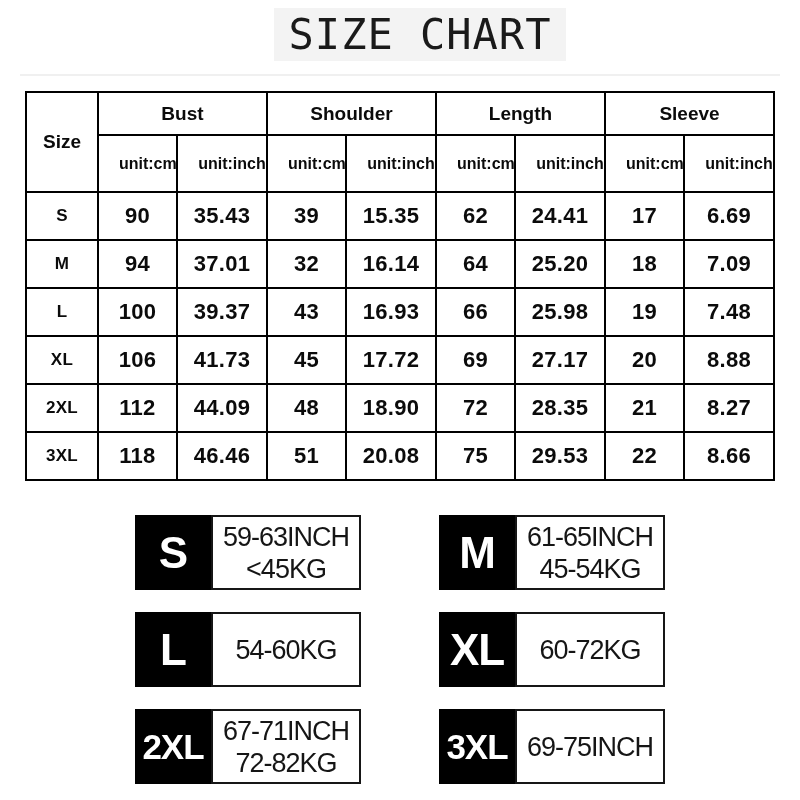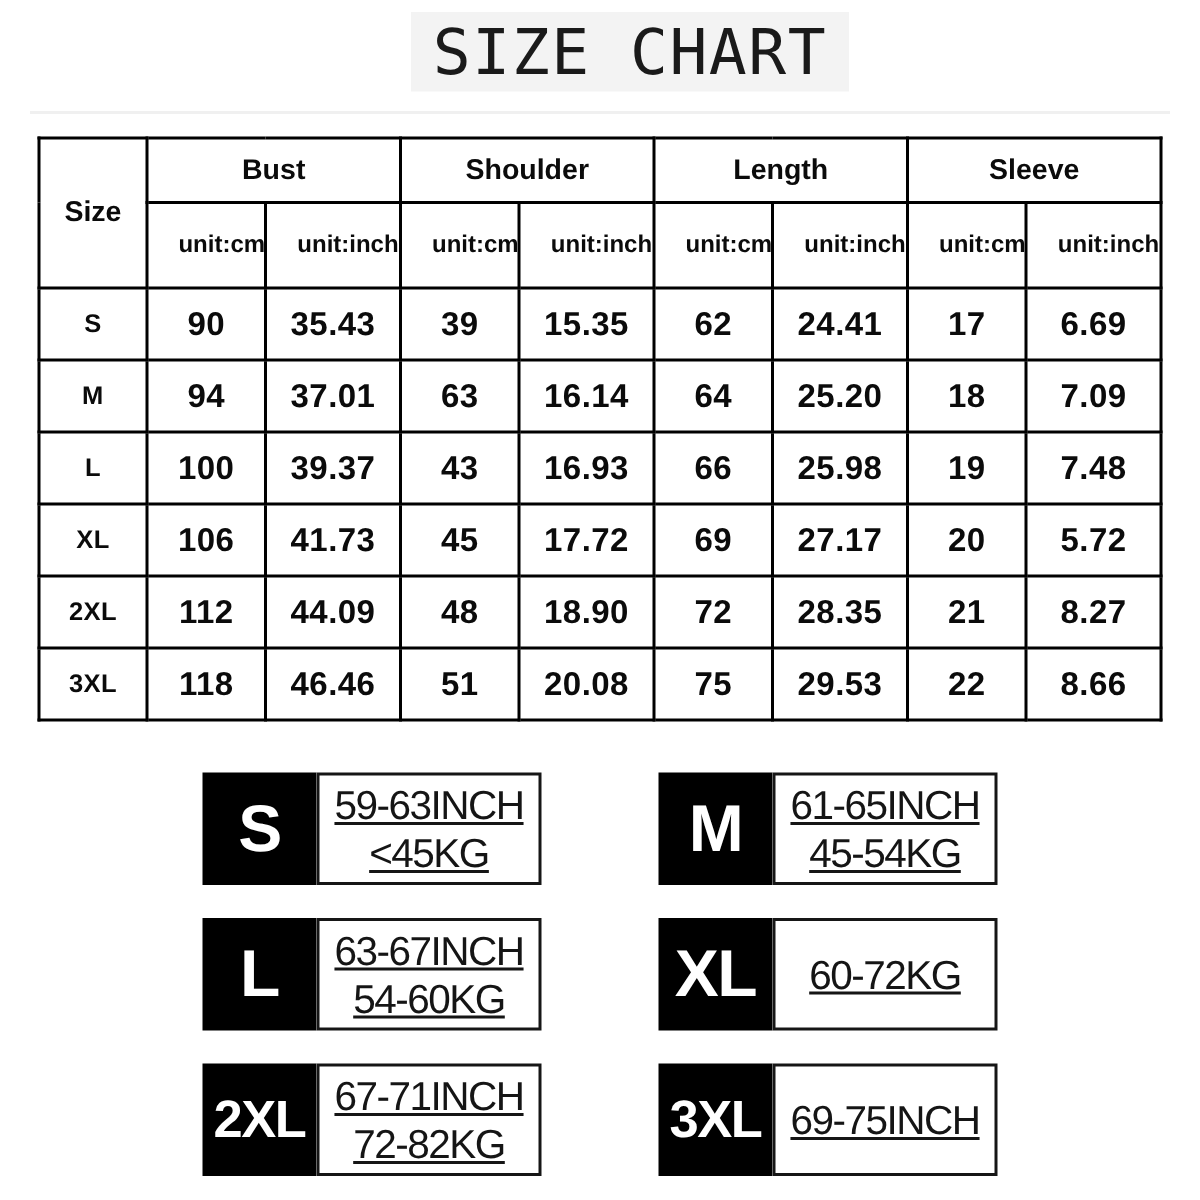--- a/index.html
+++ b/index.html
@@ -51,21 +51,21 @@
     width: 76px; background: #000; color: #fff;
     display: flex; align-items: center; justify-content: center;
     font-weight: bold; font-size: 44px; line-height: 1;
     letter-spacing: -1px;
   }
   .badge-letter.small { font-size: 35px; }
   .badge-info {
     flex: 1; background: #fff; border: 2px solid #161616;
     display: flex; flex-direction: column; align-items: center; justify-content: center;
     font-size: 27px; line-height: 32px; letter-spacing: -1px;
-    color: #151515; white-space: nowrap; text-decoration: underline;
+    color: #151515; white-space: nowrap;
   }
 </style>
 </head>
 <body>
 
 <div class="title-wrap">
   <div class="title-box">
     <span class="title-text">SIZE CHART</span>
   </div>
 </div>
@@ -112,21 +112,21 @@
         <td>15.35</td>
         <td>62</td>
         <td>24.41</td>
         <td>17</td>
         <td>6.69</td>
       </tr>
       <tr>
         <td class="size-cell">M</td>
         <td>94</td>
         <td>37.01</td>
-        <td>63</td>
+        <td>32</td>
         <td>16.14</td>
         <td>64</td>
         <td>25.20</td>
         <td>18</td>
         <td>7.09</td>
       </tr>
       <tr>
         <td class="size-cell">L</td>
         <td>100</td>
         <td>39.37</td>
@@ -139,21 +139,21 @@
       </tr>
       <tr>
         <td class="size-cell">XL</td>
         <td>106</td>
         <td>41.73</td>
         <td>45</td>
         <td>17.72</td>
         <td>69</td>
         <td>27.17</td>
         <td>20</td>
-        <td>5.72</td>
+        <td>8.88</td>
       </tr>
       <tr>
         <td class="size-cell">2XL</td>
         <td>112</td>
         <td>44.09</td>
         <td>48</td>
         <td>18.90</td>
         <td>72</td>
         <td>28.35</td>
         <td>21</td>
@@ -184,21 +184,20 @@
     <div class="badge">
       <div class="badge-letter">M</div>
       <div class="badge-info">
         <div>61-65INCH</div>
         <div>45-54KG</div>
       </div>
     </div>
     <div class="badge">
       <div class="badge-letter">L</div>
       <div class="badge-info">
-        <div>63-67INCH</div>
         <div>54-60KG</div>
       </div>
     </div>
     <div class="badge">
       <div class="badge-letter">XL</div>
       <div class="badge-info">
         <div>60-72KG</div>
       </div>
     </div>
     <div class="badge">

